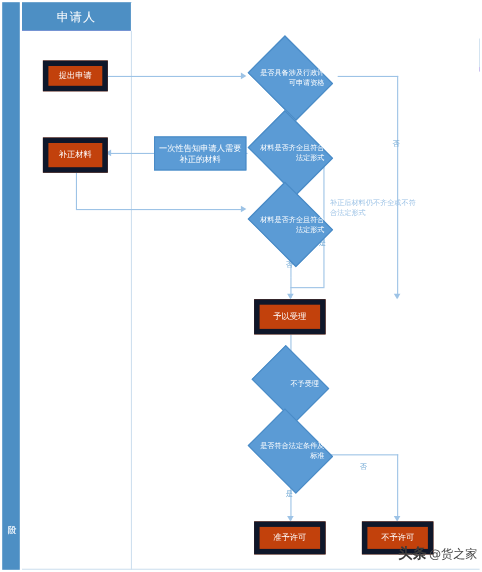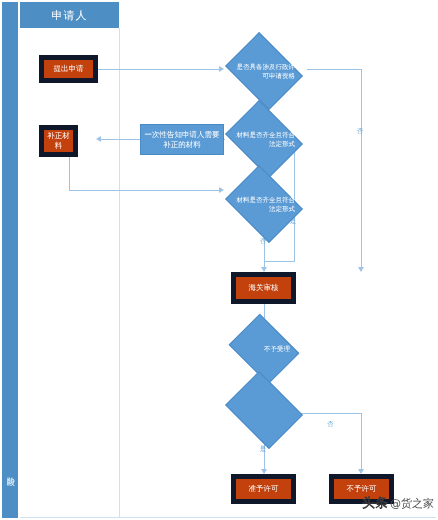--- a/index.html
+++ b/index.html
@@ -175,26 +175,27 @@
   <div class="arw arw-d" style="left:357.5px;top:469px;"></div>
 
   <div class="edge-lbl" style="left:258px;top:100px;">否</div>
   <div class="edge-lbl" style="left:208px;top:132px;">否</div>
   <div class="edge-lbl vert" style="left:288px;top:212px;">是</div>
   <div class="edge-lbl vert" style="left:258px;top:232px;">否</div>
   <div class="edge-lbl vert" style="left:355px;top:122px;">否</div>
   <div class="edge-lbl vert" style="left:258px;top:440px;">是</div>
   <div class="edge-lbl" style="left:326px;top:420px;">否</div>
 
+  <div class="annot" style="left:300px;top:180px;">补正后材料仍不齐全或不符合法定形式</div>
 
   <div class="node rect" style="left:39px;top:55px;width:59px;height:28px;">
     <span>提出申请</span>
   </div>
 
-  <div class="node rect" style="left:39px;top:125px;width:39px;height:32px;">
+  <div class="node rect" style="left:39px;top:125px;width:59px;height:32px;">
     <span>补正材料</span>
   </div>
 
   <div class="diamond-wrap" style="left:233px;top:47px;width:62px;height:48px;">
     <div class="diamond-shape"></div>
     <div class="diamond-txt">是否具备涉及行政许可申请资格</div>
   </div>
 
   <div class="diamond-wrap" style="left:233px;top:115px;width:62px;height:48px;">
     <div class="diamond-shape"></div>
@@ -204,31 +205,32 @@
   <div class="node note" style="left:140px;top:124px;width:84px;height:31px;">
     <span>一次性告知申请人需要补正的材料</span>
   </div>
 
   <div class="diamond-wrap" style="left:233px;top:180px;width:62px;height:48px;">
     <div class="diamond-shape"></div>
     <div class="diamond-txt">材料是否齐全且符合法定形式</div>
   </div>
 
   <div class="node rect" style="left:231px;top:272px;width:65px;height:32px;">
-    <span>海关审核</span>
+    <span>予以受理</span>
   </div>
 
 
   <div class="diamond-wrap" style="left:236px;top:327px;width:56px;height:44px;">
     <div class="diamond-shape"></div>
     <div class="diamond-txt" style="width:52px;">不予受理</div>
   </div>
 
   <div class="diamond-wrap" style="left:233px;top:386px;width:62px;height:48px;">
     <div class="diamond-shape"></div>
+    <div class="diamond-txt">是否符合法定条件及标准</div>
   </div>
 
   <div class="node rect" style="left:329px;top:474px;width:65px;height:30px;">
     <span>不予许可</span>
   </div>
 
   <div class="node rect" style="left:231px;top:474px;width:65px;height:30px;">
     <span>准予许可</span>
   </div>
 

